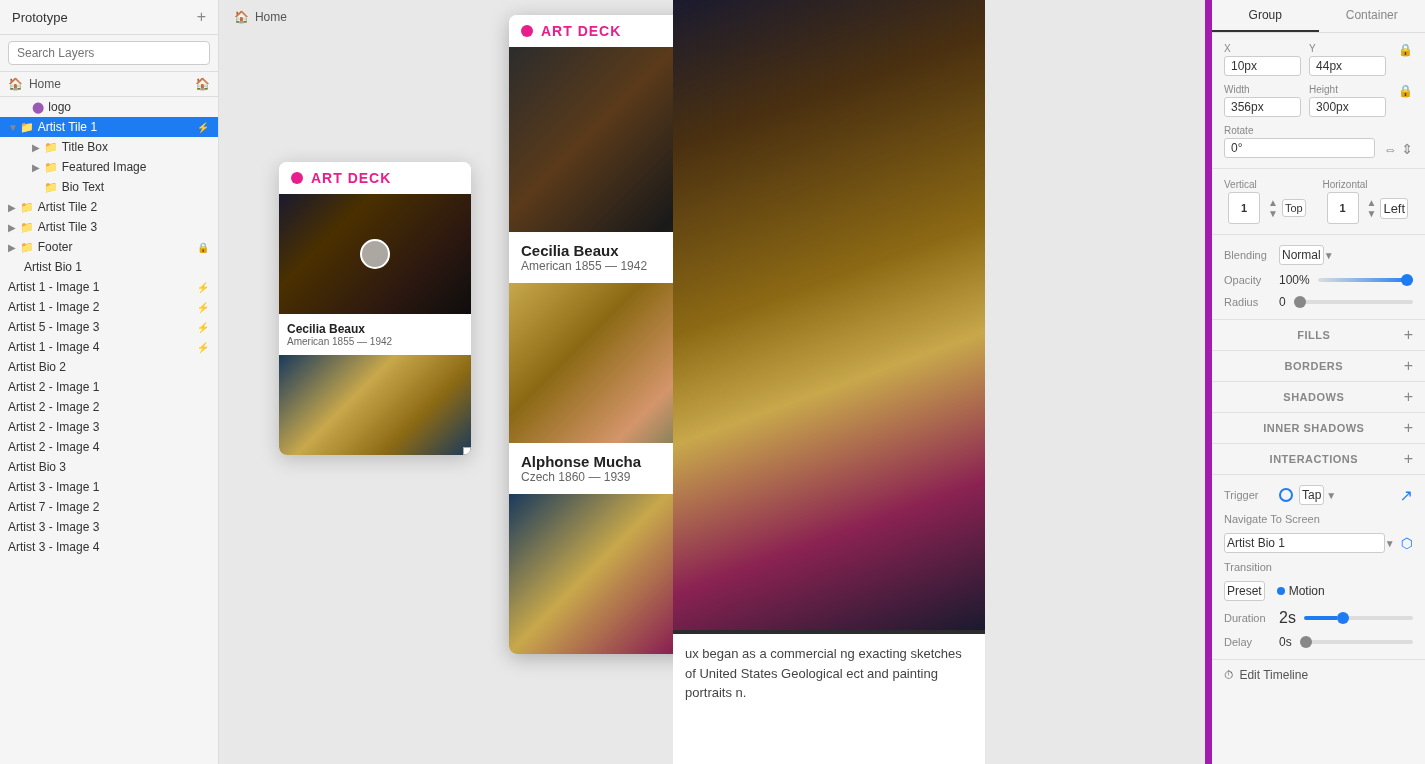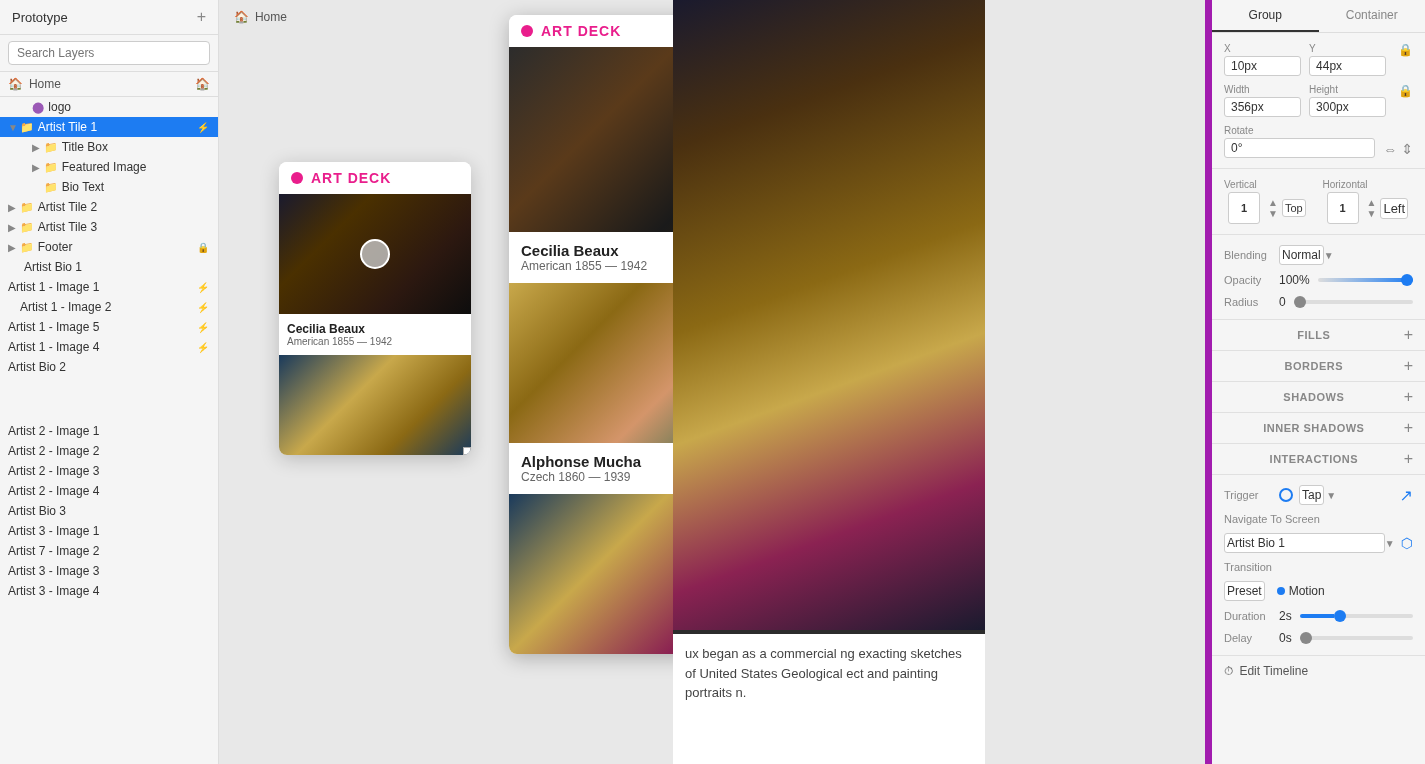--- a/index.html
+++ b/index.html
@@ -173,37 +173,37 @@
     <div class="layer-item" style="padding-left:8px;">
       <span class="layer-toggle"></span>
       <span class="layer-icon"></span>
       <span class="layer-label">Artist Bio 1</span>
     </div>
 
     <div class="layer-item" style="padding-left:8px;">
       <span class="layer-label">Artist 1 - Image 1</span>
       <span class="layer-badge lightning">⚡</span>
     </div>
-    <div class="layer-item" style="padding-left:20px;">
+    <div class="layer-item" style="padding-left:8px;">
       <span class="layer-label">Artist 1 - Image 2</span>
       <span class="layer-badge lightning">⚡</span>
     </div>
     <div class="layer-item" style="padding-left:8px;">
-      <span class="layer-label">Artist 1 - Image 5</span>
+      <span class="layer-label">Artist 5 - Image 3</span>
       <span class="layer-badge lightning">⚡</span>
     </div>
     <div class="layer-item" style="padding-left:8px;">
       <span class="layer-label">Artist 1 - Image 4</span>
       <span class="layer-badge lightning">⚡</span>
     </div>
 
     <div class="layer-item" style="padding-left:8px;">
       <span class="layer-label">Artist Bio 2</span>
     </div>
-    <div class="layer-item" style="padding-left:8px;margin-top:44px;">
+    <div class="layer-item" style="padding-left:8px;">
       <span class="layer-label">Artist 2 - Image 1</span>
     </div>
     <div class="layer-item" style="padding-left:8px;">
       <span class="layer-label">Artist 2 - Image 2</span>
     </div>
     <div class="layer-item" style="padding-left:8px;">
       <span class="layer-label">Artist 2 - Image 3</span>
     </div>
     <div class="layer-item" style="padding-left:8px;">
       <span class="layer-label">Artist 2 - Image 4</span>
@@ -430,21 +430,21 @@
     <div class="prop-row">
       <div class="blend-select">Preset</div>
       <div style="display:flex; align-items:center; margin-left:12px;">
         <span class="motion-dot"></span>
         <span class="motion-label">Motion</span>
       </div>
     </div>
 
     <div class="prop-row">
       <span style="font-size:11px; color:#888; width:55px;">Duration</span>
-      <span style="font-size:12px; color:#333; margin-right:8px;text-align:right;">2s</span>
+      <span style="font-size:16px; color:#333; margin-right:8px;text-align:right;">2s</span>
       <div class="duration-track">
         <div class="duration-thumb"></div>
       </div>
     </div>
 
     <div class="prop-row">
       <span style="font-size:11px; color:#888; width:55px;">Delay</span>
       <span style="font-size:12px; color:#333; margin-right:8px;">0s</span>
       <div class="delay-track">
         <div class="delay-thumb"></div>

